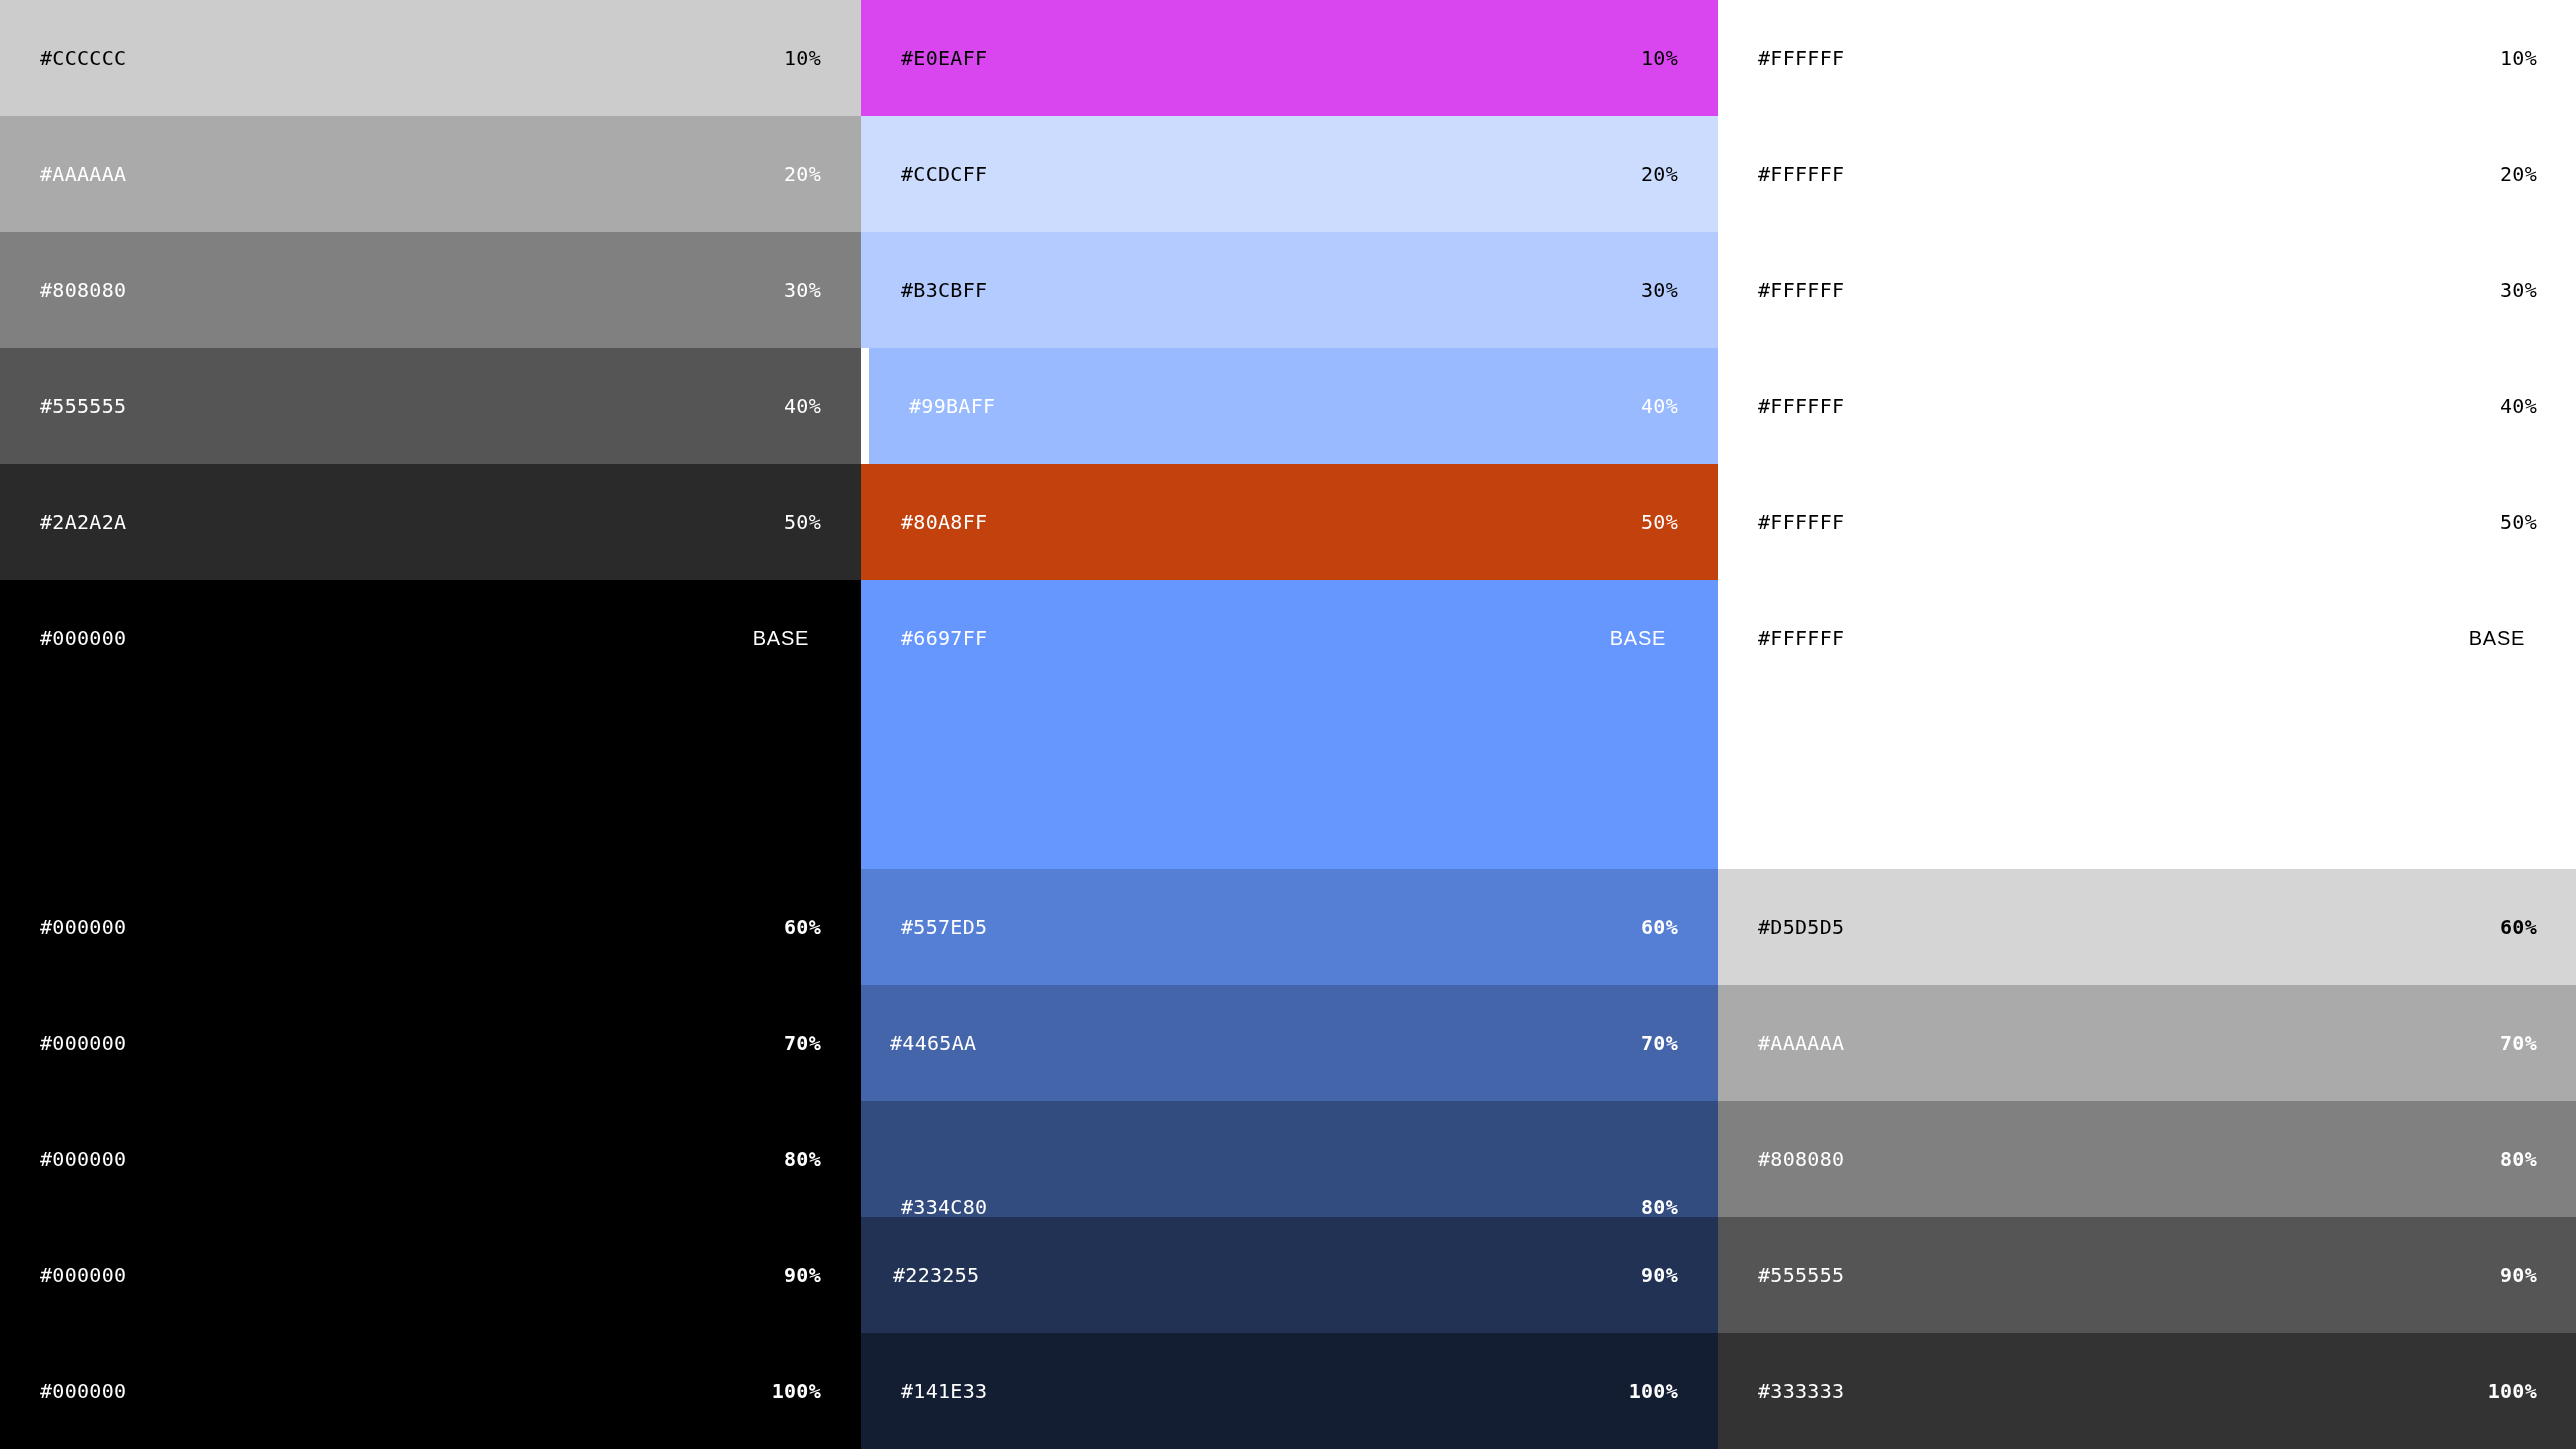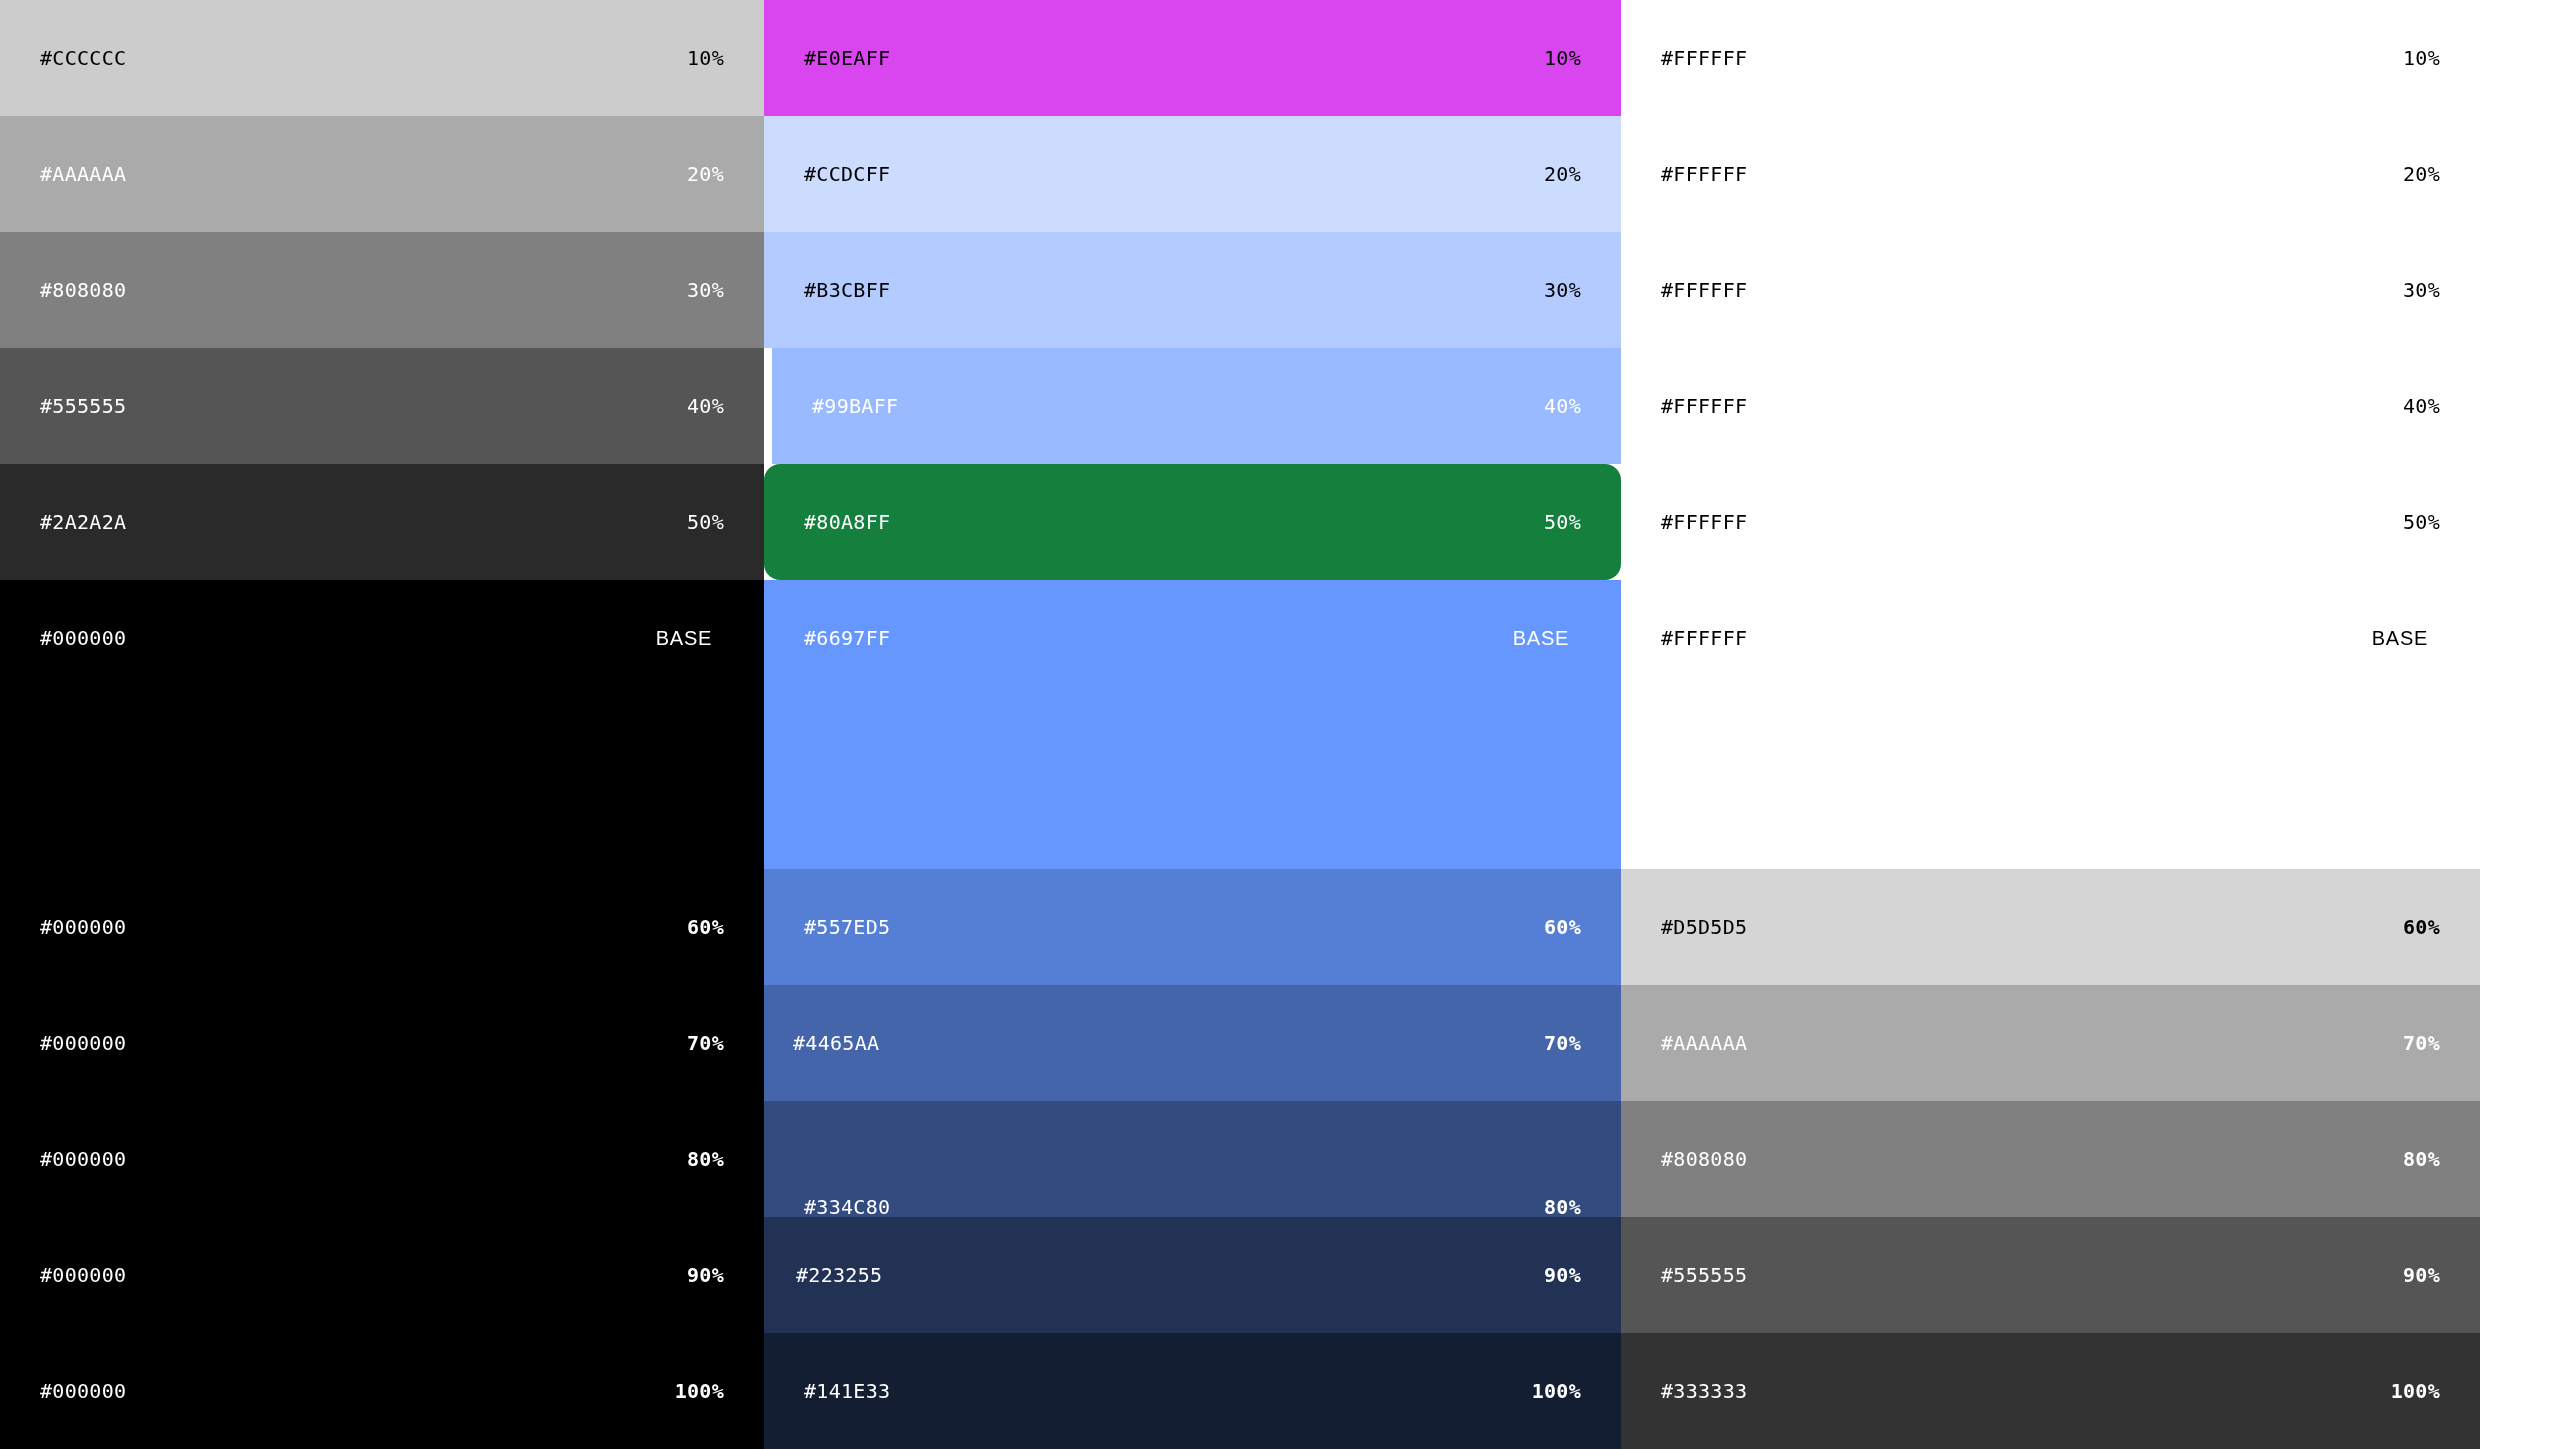--- a/index.html
+++ b/index.html
@@ -22,21 +22,21 @@
     height: 1449px;
   }
 
   .ramp-column {
     display: flex;
     flex-direction: column;
     flex: 0 0 auto;
     height: 1449px;
     overflow: hidden;
   }
-  .ramp-column.col-0 { width: 764px; }
+  .ramp-column.col-0 { width: 861px; }
   .ramp-column.col-1 { width: 857px; }
   .ramp-column.col-2 { width: 859px; }
 
   .swatch {
     position: relative;
     flex: 0 0 auto;
     height: 116px;
     display: flex;
     flex-direction: row;
     align-items: center;
@@ -143,21 +143,21 @@
         <span class="swatch-stop">20%</span>
       </div>
       <div class="swatch" style="background-color: rgb(179, 203, 255); color: rgb(0, 0, 0);">
         <span class="swatch-hex">#B3CBFF</span>
         <span class="swatch-stop">30%</span>
       </div>
       <div class="swatch" style="background-color: rgb(153, 186, 255); color: rgb(255, 255, 255); margin-left: 8px;">
         <span class="swatch-hex">#99BAFF</span>
         <span class="swatch-stop">40%</span>
       </div>
-      <div class="swatch" style="background-color: #15803d; color: rgb(255, 255, 255); border-radius: 16px;">
+      <div class="swatch" style="background-color: #c2410c; color: rgb(255, 255, 255);">
         <span class="swatch-hex">#80A8FF</span>
         <span class="swatch-stop">50%</span>
       </div>
       <div class="swatch is-base" style="background-color: rgb(102, 151, 255); color: rgb(255, 255, 255);">
         <span class="swatch-hex">#6697FF</span>
         <span class="swatch-stop stop-base">BASE</span>
       </div>
       <div class="swatch" style="background-color: rgb(85, 126, 213); color: rgb(255, 255, 255);">
         <span class="swatch-hex">#557ED5</span>
         <span class="swatch-stop stop-shade">60%</span>

